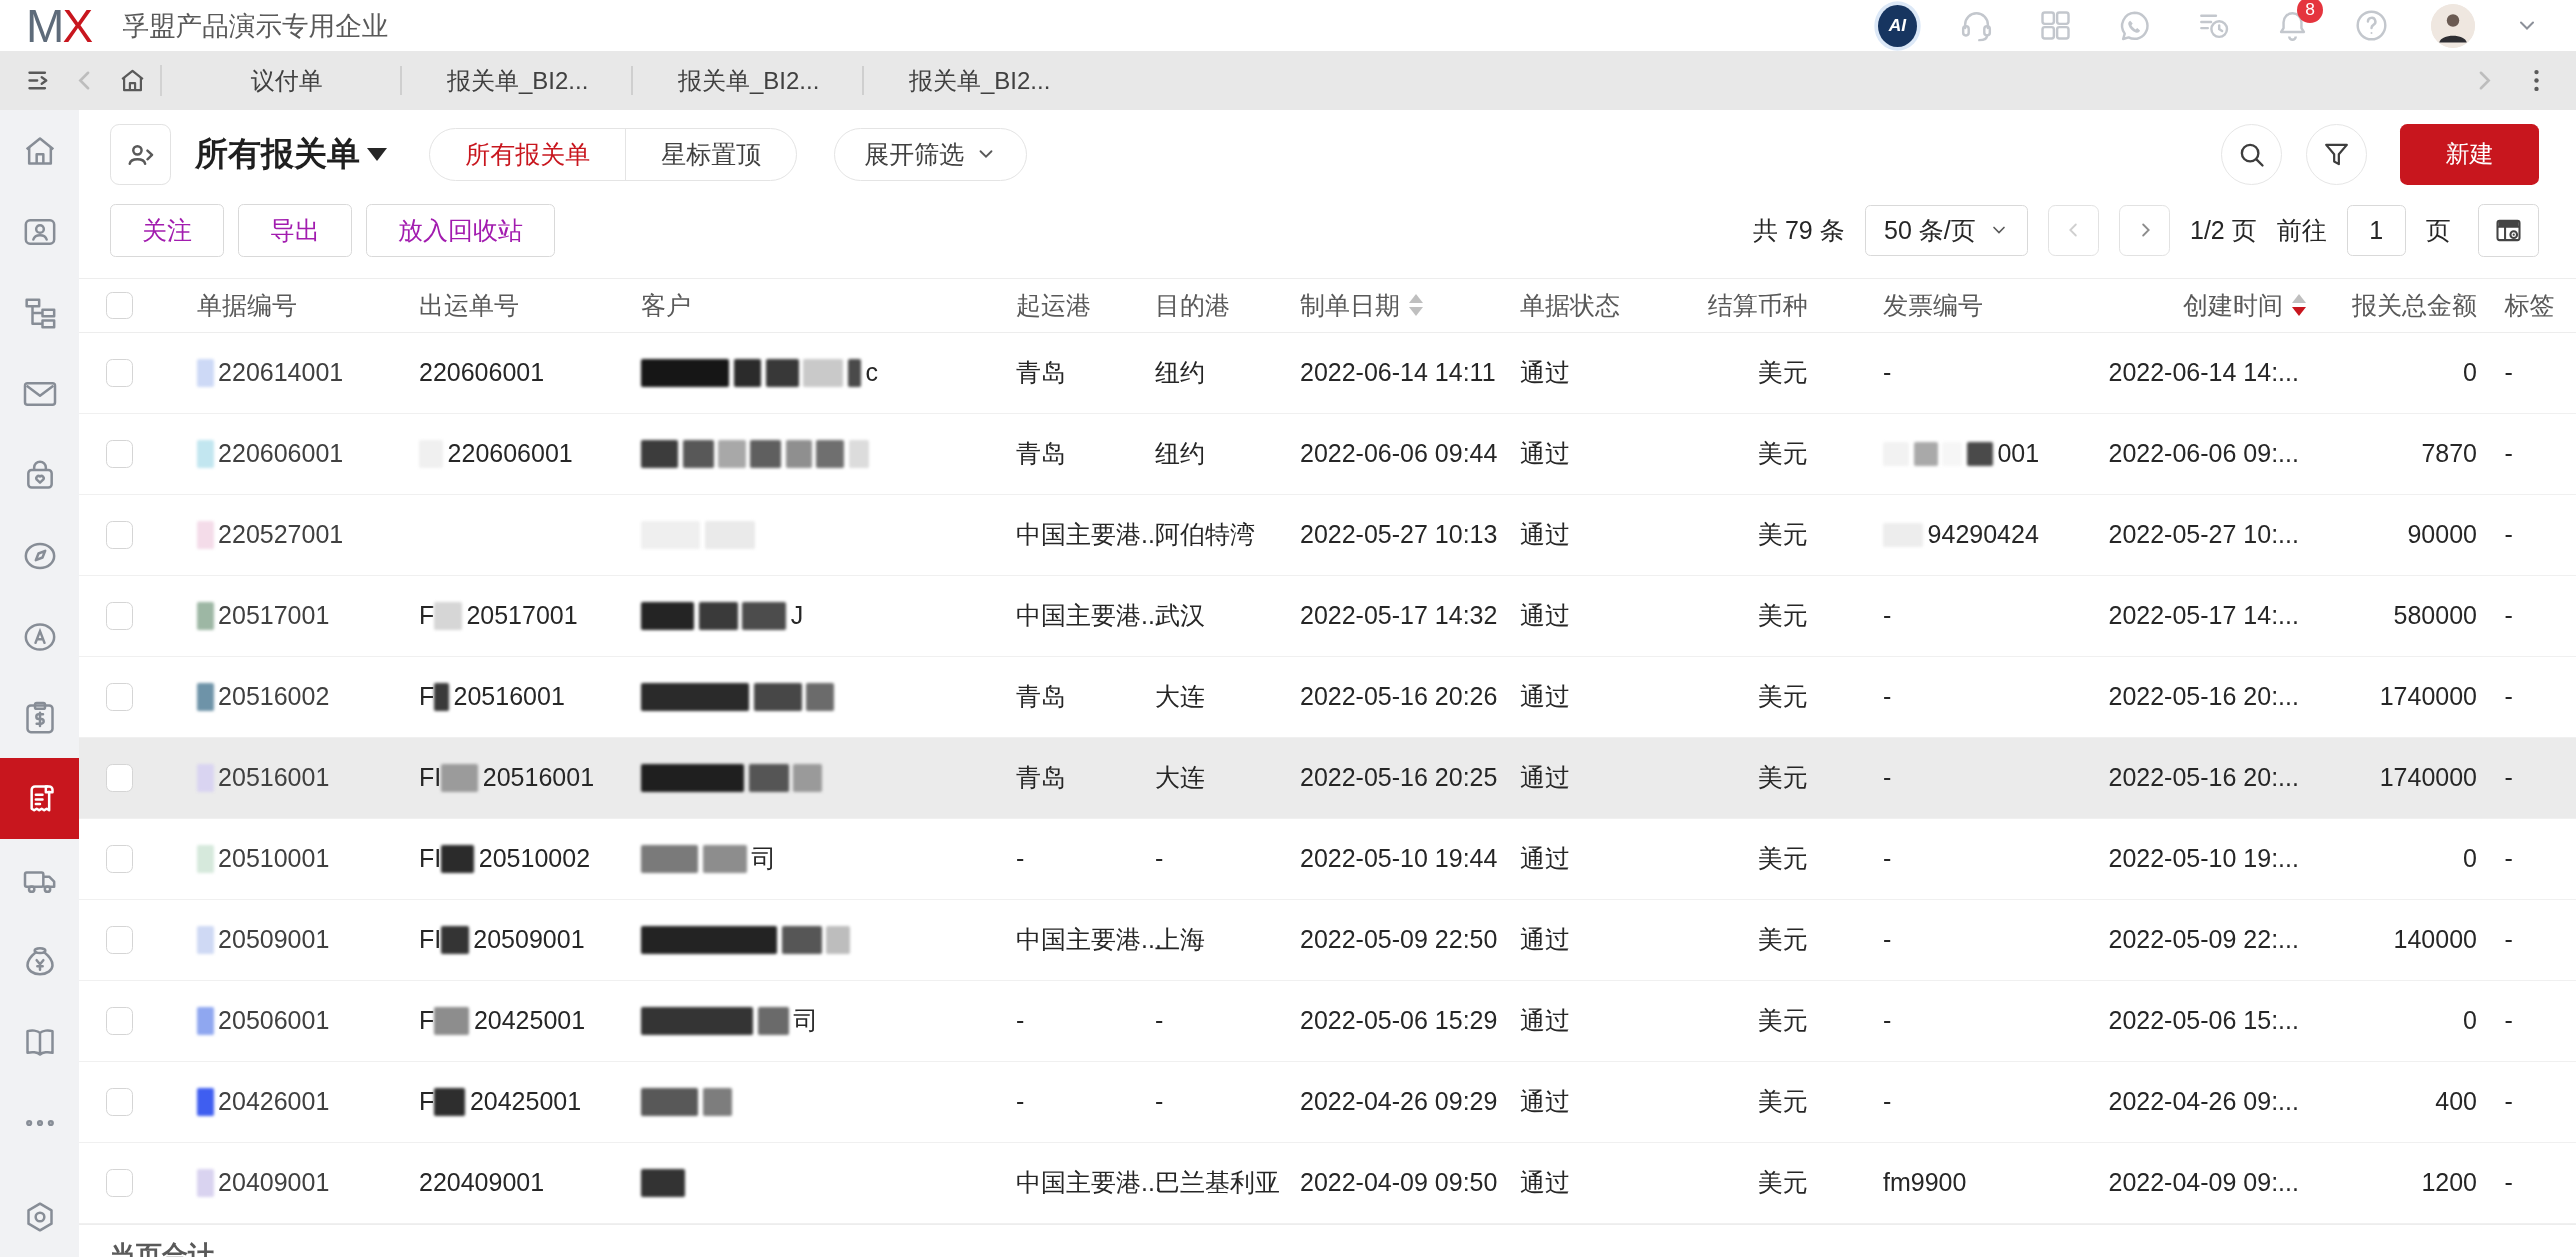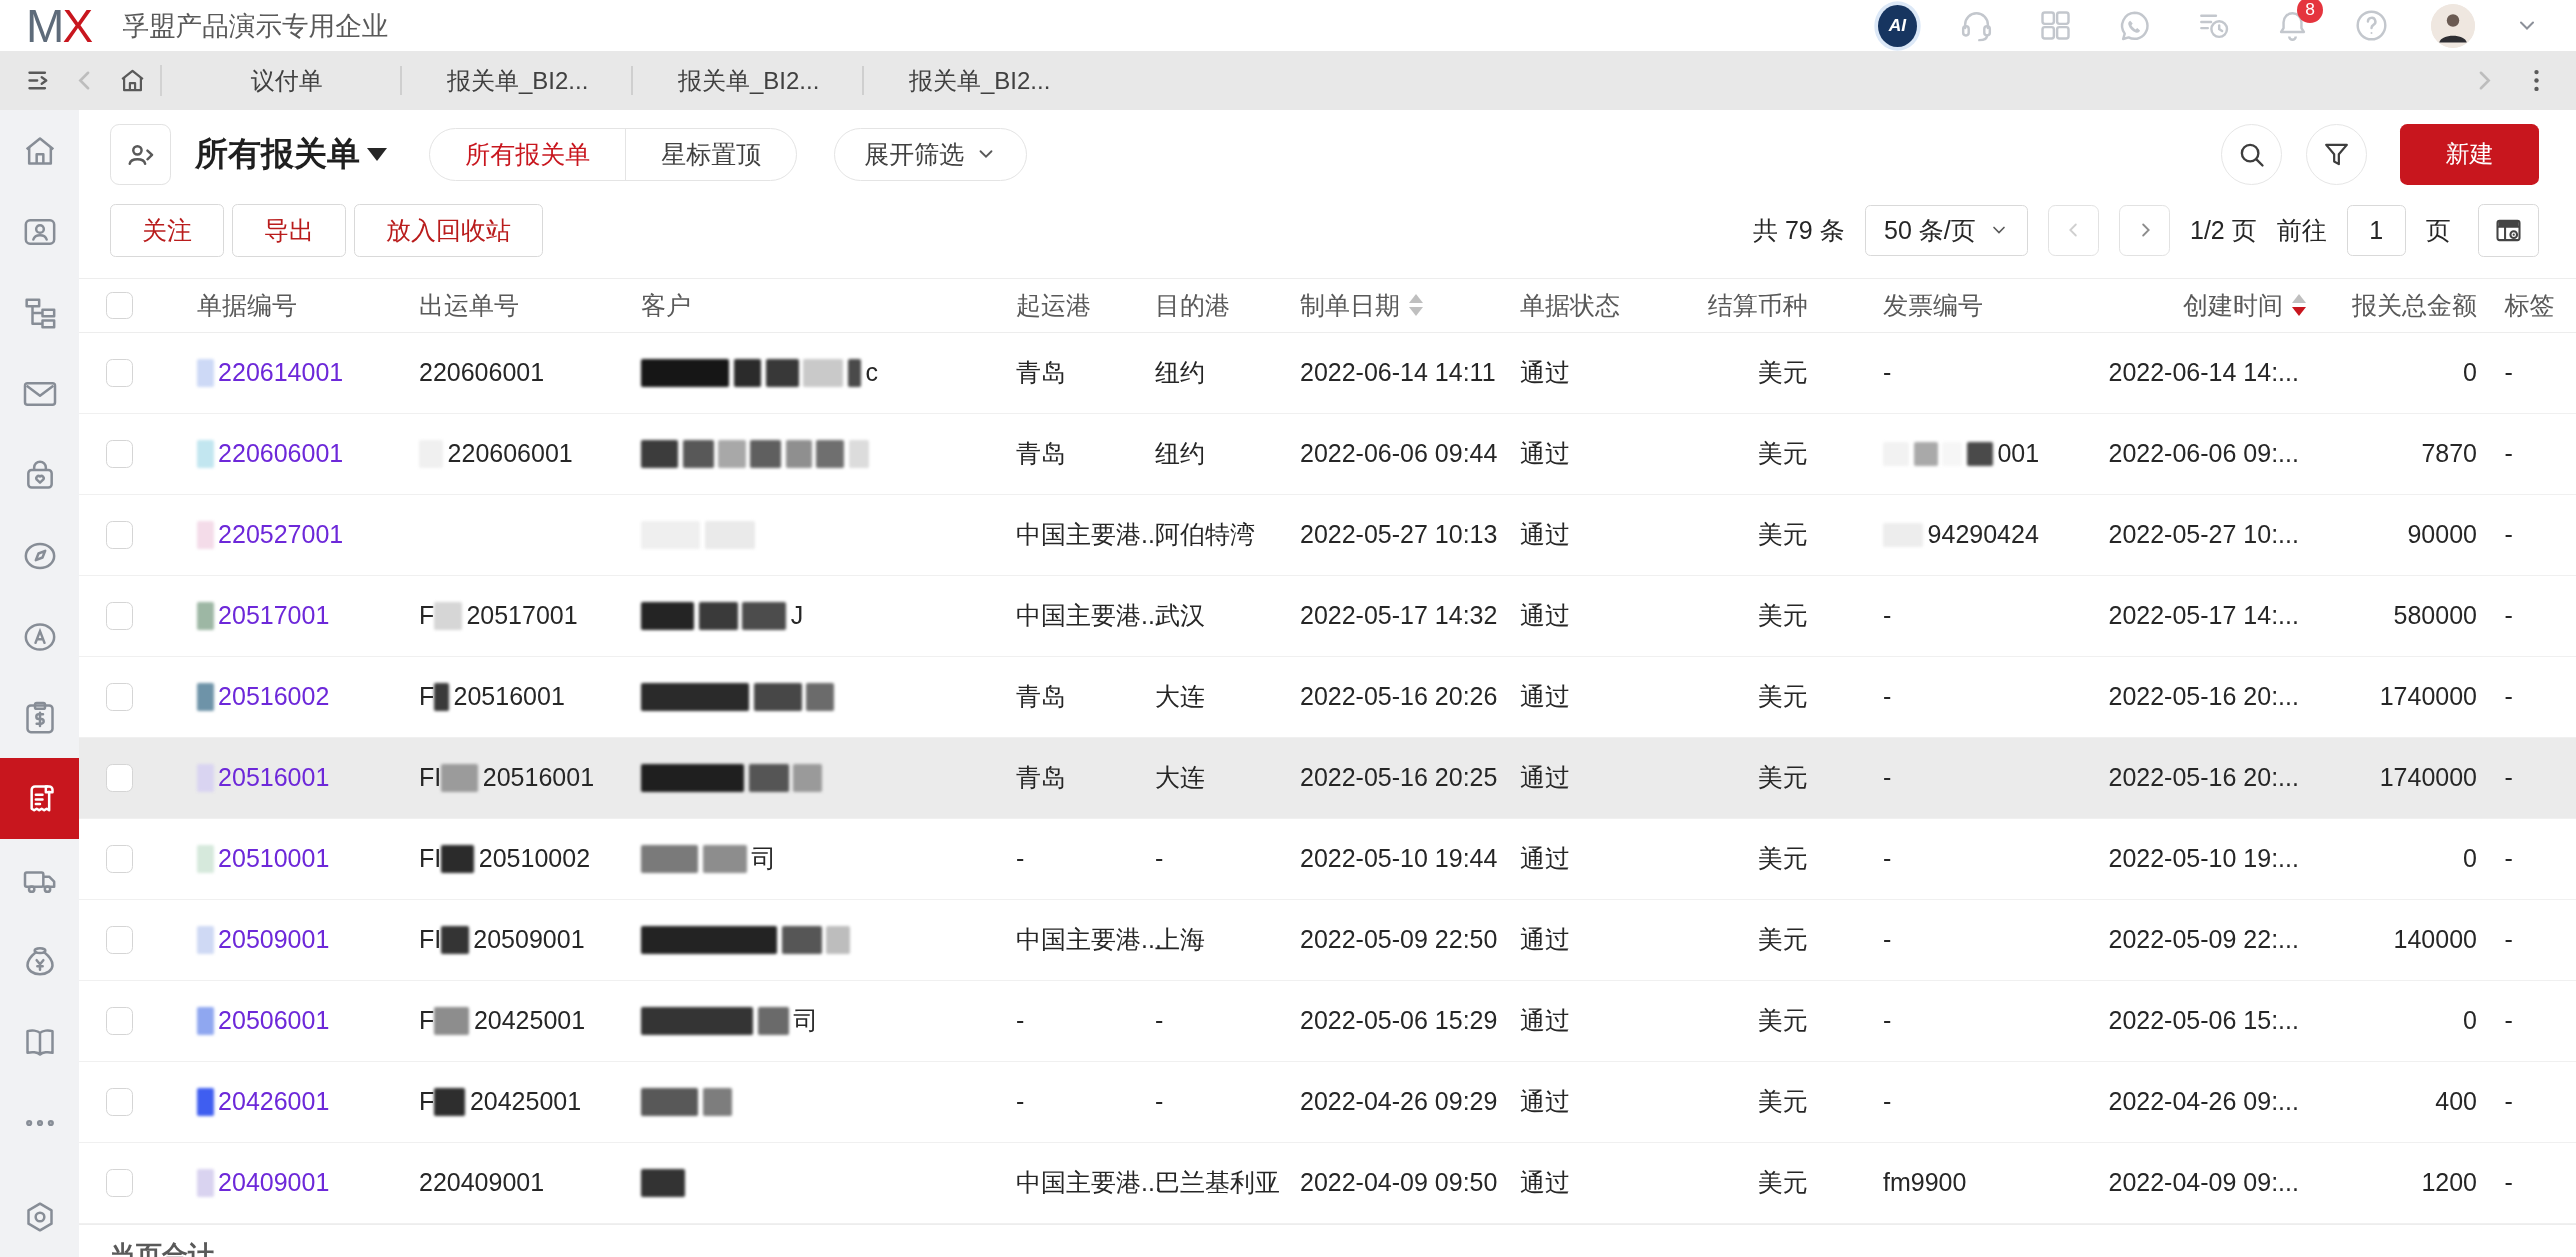--- a/index.html
+++ b/index.html
@@ -51,21 +51,21 @@
 .seg.active { color:#c8161e; }
 .seg + .seg { border-left:1.8px solid #e4e4e4; }
 .filter-pill { margin-left:37px; height:53px; border:1.8px solid #e4e4e4; border-radius:37px; display:flex; align-items:center; padding:0 29px; font-size:25px; color:#404040; gap:11px; cursor:pointer; background:#fff; }
 .filter-pill svg { width:22px; height:22px; color:#595959; }
 .view-right { margin-left:auto; display:flex; align-items:center; gap:24px; }
 .circle-btn { width:61px; height:61px; border:1.8px solid #e6e6e6; border-radius:50%; background:#fff; display:flex; align-items:center; justify-content:center; color:#3d3d3d; cursor:pointer; }
 .circle-btn svg { width:33px; height:33px; }
 .new-btn { width:139px; height:61px; background:#c8161e; border:none; border-radius:7.3px; color:#fff; font-size:24px; cursor:pointer; margin-left:9.2px; }
 
 .action-row { height:53px; margin:19px 37px 0 31px; display:flex; align-items:center; }
-.act-btn { height:53px; padding:0 31px; border:1.8px solid #d9d9d9; border-radius:5.5px; background:#fff; font-size:25px; color:#b91c1c; cursor:pointer; margin-right:8px; font-family:inherit; }
+.act-btn { height:53px; padding:0 31px; border:1.8px solid #d9d9d9; border-radius:5.5px; background:#fff; font-size:25px; color:#a21caf; cursor:pointer; margin-right:14px; font-family:inherit; }
 .pag { margin-left:auto; display:flex; align-items:center; gap:20px; font-size:25px; color:#262626; }
 .pagesize { height:51px; border:1.8px solid #d9d9d9; border-radius:5.5px; display:flex; align-items:center; padding:0 18.3px; gap:13px; cursor:pointer; background:#fff; }
 .pagesize svg { width:20px; height:20px; color:#595959; }
 .pg-btn { width:51px; height:51px; border:1.8px solid #e2e2e2; border-radius:7.3px; background:#fff; display:flex; align-items:center; justify-content:center; color:#8c8c8c; cursor:pointer; }
 .pg-btn.disabled { color:#cfcfcf; }
 .pg-btn svg { width:22px; height:22px; }
 .goto-input { width:59px; height:51px; border:1.8px solid #d9d9d9; border-radius:5.5px; text-align:center; font-size:25px; font-family:inherit; color:#262626; }
 .cfg-btn { width:61px; height:53px; border:1.8px solid #d9d9d9; border-radius:5.5px; background:#fff; display:flex; align-items:center; justify-content:center; color:#444; cursor:pointer; margin-left:7.3px; }
 .cfg-btn svg { width:33px; height:33px; }
 
@@ -78,21 +78,21 @@
 .td { white-space:nowrap; overflow:visible; }
 .c0 { display:flex; justify-content:center; }
 .c1 { padding-left:37px; } .c2 { padding-left:46px; } .c3 { padding-left:48px; }
 .c4 { padding-left:64px; } .c5 { padding-left:29px; } .c6 { padding-left:66px; }
 .c7 { padding-left:62px; } .c8 { text-align:right; padding-right:9.2px; }
 .c9 { padding-left:66px; } .c10 { padding-left:5.5px; }
 .c11 { text-align:right; padding-right:11px; } .c12 { padding-left:16.5px; }
 .thead .c10 { text-align:left; padding-right:1.8px; display:flex; justify-content:flex-end; align-items:center; }
 .thead .c6 { display:flex; align-items:center; }
 .checkbox { width:27.5px; height:27.5px; border:1.8px solid #d5d5d5; border-radius:6.4px; background:#fff; cursor:pointer; display:inline-block; }
-.doc-link { color:#6d28d9; text-decoration:none; cursor:pointer; }
+.doc-link { color:#404040; text-decoration:none; cursor:pointer; }
 .mask { display:inline-block; height:27.5px; border-radius:1.8px; vertical-align:-5.5px; margin-right:4.6px; filter:blur(1.4px); }
 .mask.sm { height:24px; vertical-align:-3.7px; }
 .sorts { display:inline-flex; flex-direction:column; gap:3.7px; margin-left:9.2px; }
 .car { width:0; height:0; border-left:7.3px solid transparent; border-right:7.3px solid transparent; }
 .car.up { border-bottom:9.2px solid #bfbfbf; }
 .car.dn { border-top:9.2px solid #bfbfbf; }
 .car.dn.on { border-top-color:#c8161e; }
 
 .foot { height:42px; display:flex; align-items:flex-start; padding:13px 0 0 31px; border-top:1.8px solid #ededed; font-size:26px; color:#595959; font-weight:bold; }
 </style>

